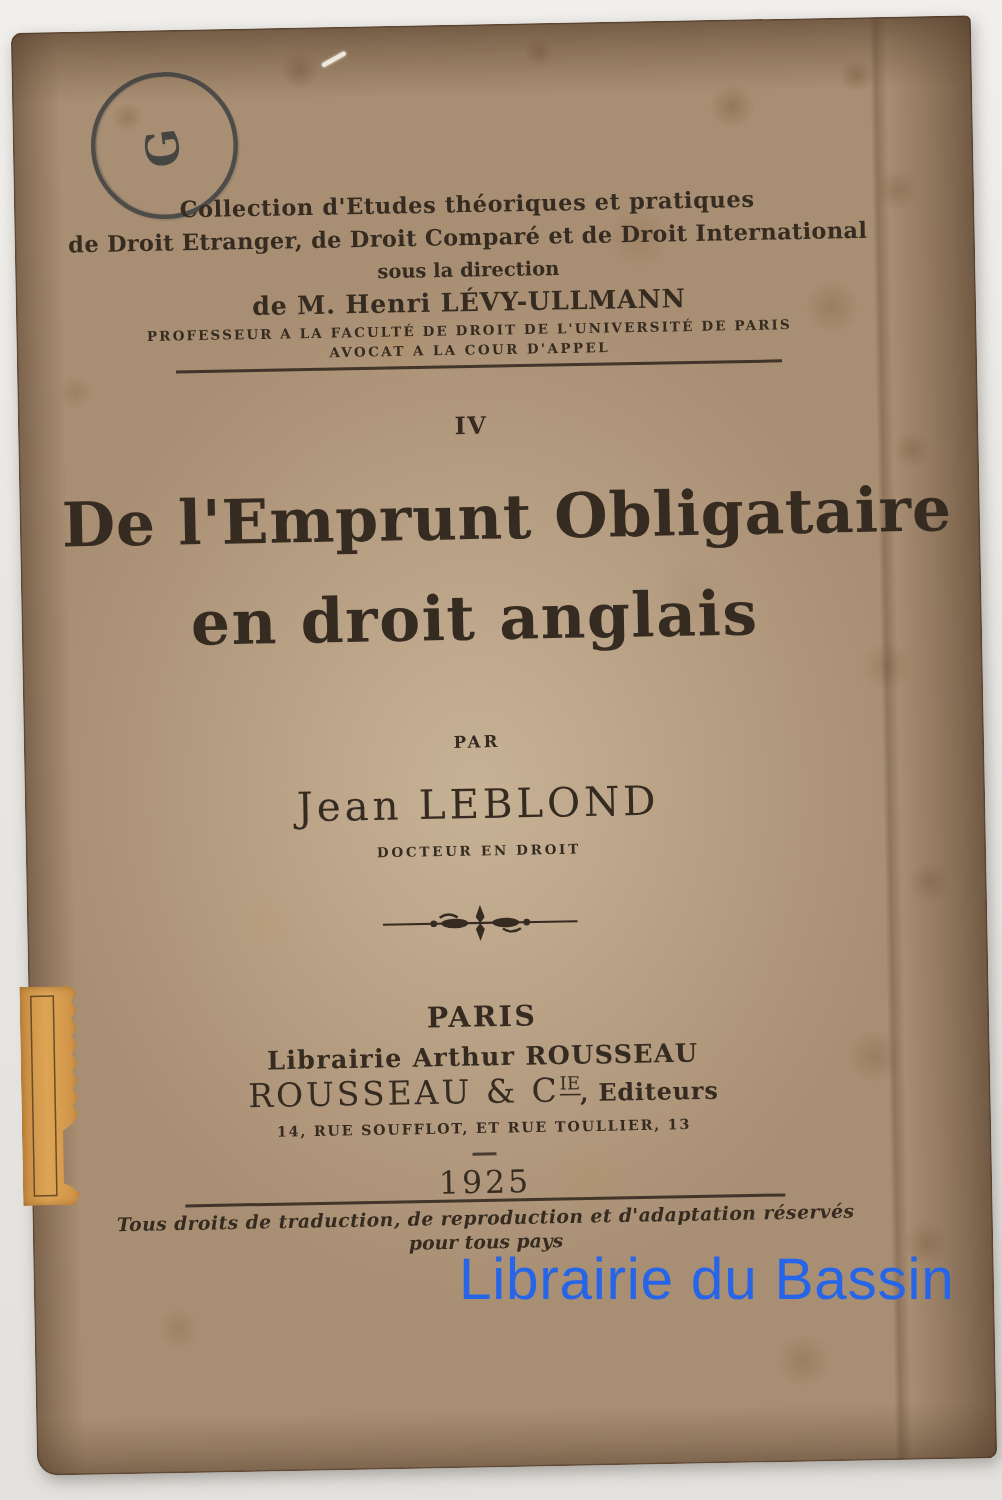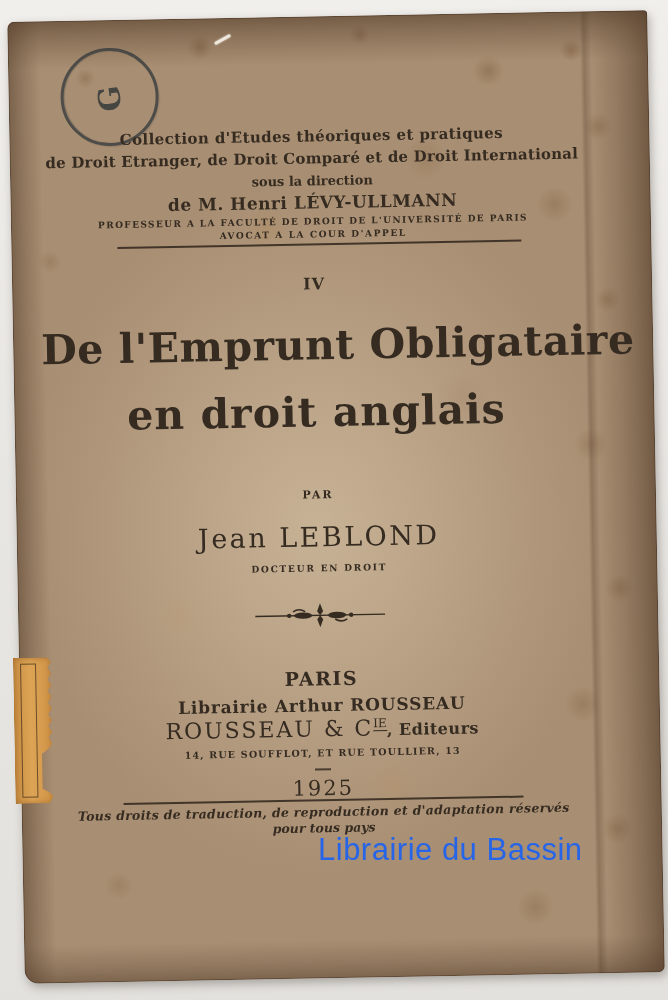--- a/index.html
+++ b/index.html
@@ -103,23 +103,23 @@
   .sticker .frame{
     position:absolute;left:7px;top:6px;bottom:6px;width:14px;
     border:1.5px solid rgba(70,50,25,.75);
   }
   .scratch{
     position:absolute;left:206px;top:20px;width:18px;height:3px;background:rgba(255,253,244,.85);
     transform:rotate(-28deg);border-radius:2px;box-shadow:0 0 2px rgba(255,253,244,.8);
   }
   
   .watermark{
-    position:absolute;left:318px;top:832px;z-index:5;
+    position:absolute;left:306px;top:832px;z-index:5;
     font-family:"Liberation Sans","DejaVu Sans",sans-serif;
-    font-size:31px;color:#2765e8;letter-spacing:.5px;white-space:nowrap;
+    font-size:39px;color:#2765e8;letter-spacing:.5px;white-space:nowrap;
   }
 </style>
 </head>
 <body>
 
 <div class="photo">
 
   <div class="cover">
 
     <div class="stamp">

